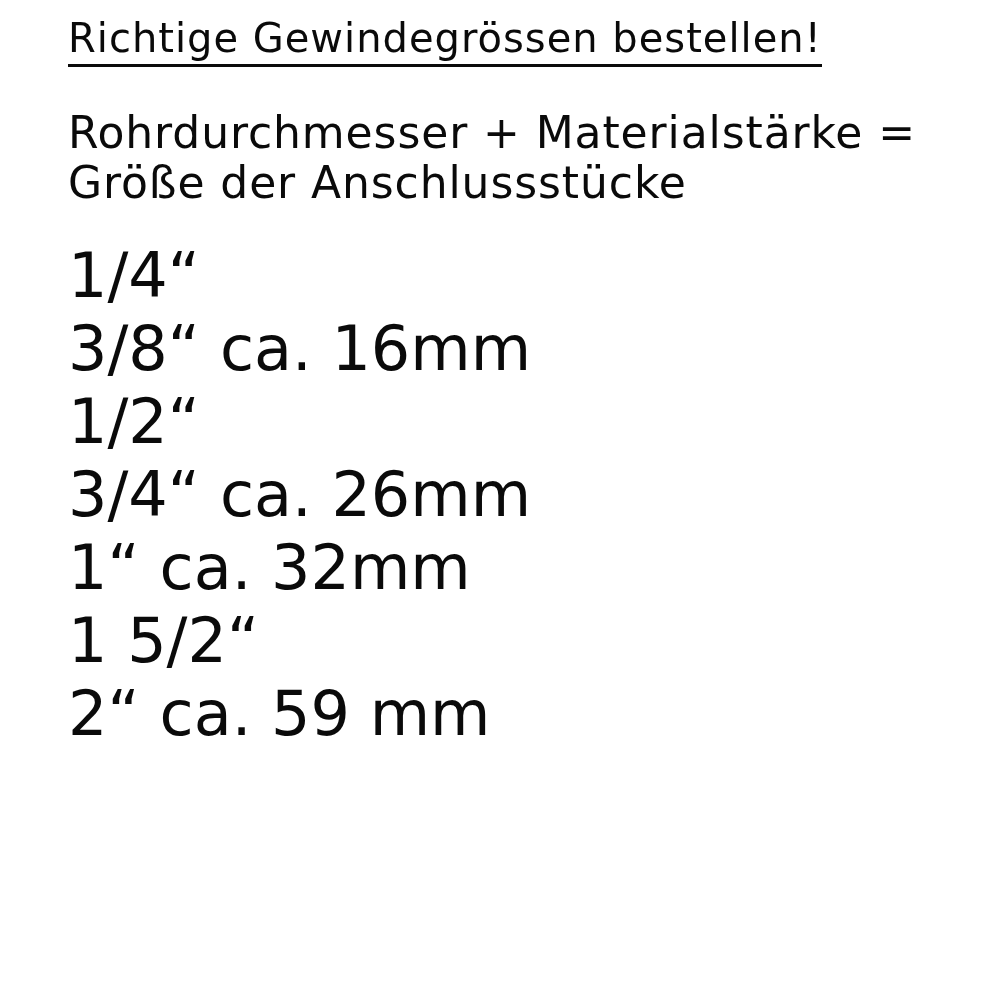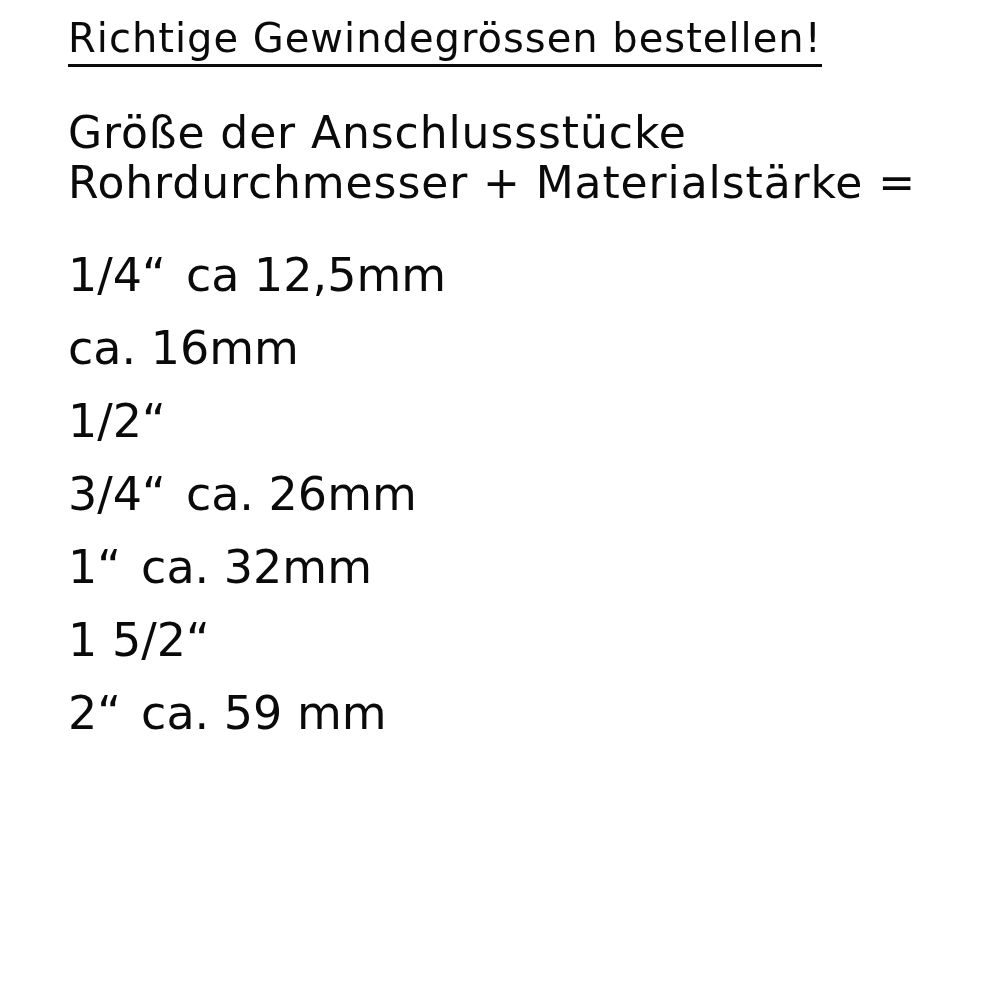--- a/index.html
+++ b/index.html
@@ -40,49 +40,49 @@
     letter-spacing: 0.9px;
     white-space: nowrap;
   }
   .formula .formula-line {
     display: block;
   }
   .size-list {
     list-style: none;
     margin: 31px 0 0 0;
     padding: 0;
-    font-size: 46px;
+    font-size: 62px;
     line-height: 73px;
   }
   .size-row {
     display: flex;
     flex-direction: row;
     align-items: baseline;
     gap: 20px;
     white-space: pre;
   }
 </style>
 </head>
 <body>
 
 <div class="page">
 
   <h1 class="title"><span class="title-text">Richtige Gewindegrössen bestellen!</span></h1>
 
   <p class="formula">
+    <span class="formula-line">Rohrdurchmesser + Materialstärke =</span>
     <span class="formula-line">Größe der Anschlussstücke</span>
-    <span class="formula-line">Rohrdurchmesser + Materialstärke =</span>
   </p>
 
   <ul class="size-list">
     <li class="size-row">
       <span class="inch">1/4“</span>
-      <span class="mm">ca 12,5mm</span>
     </li>
     <li class="size-row">
+      <span class="inch">3/8“</span>
       <span class="mm">ca. 16mm</span>
     </li>
     <li class="size-row">
       <span class="inch">1/2“</span>
     </li>
     <li class="size-row">
       <span class="inch">3/4“</span>
       <span class="mm">ca. 26mm</span>
     </li>
     <li class="size-row">

